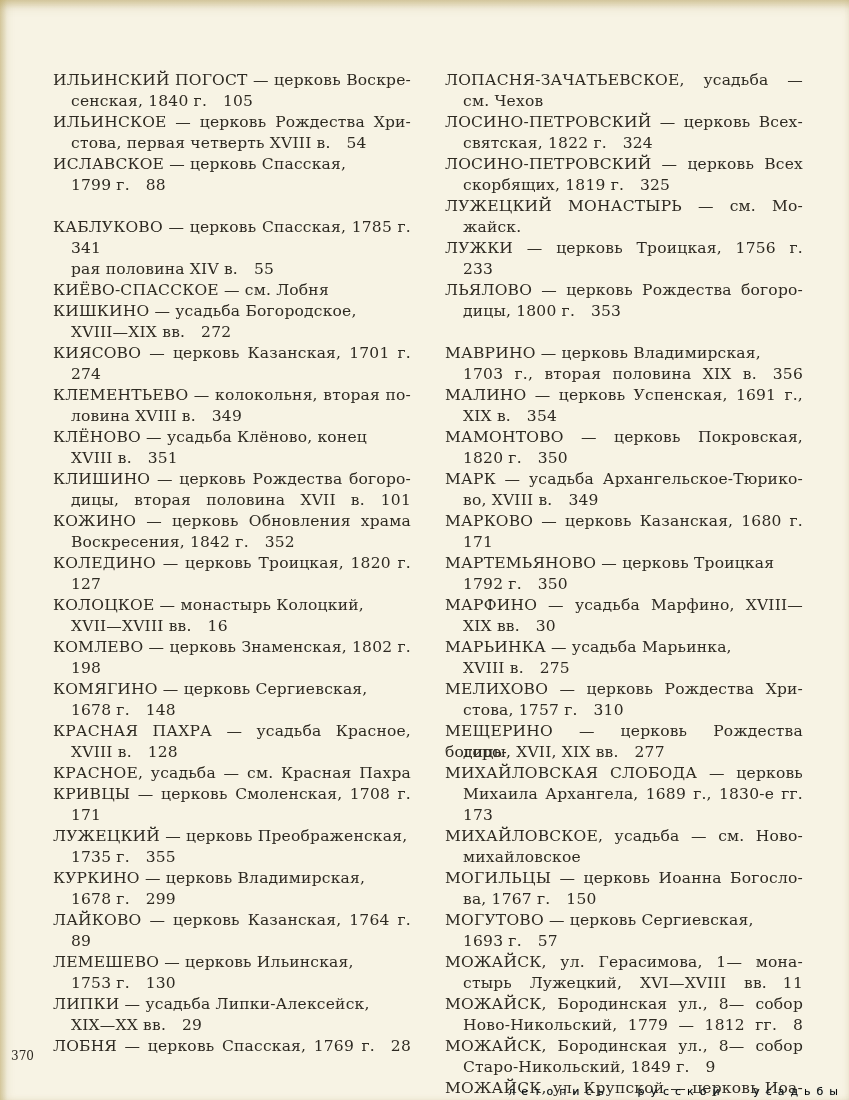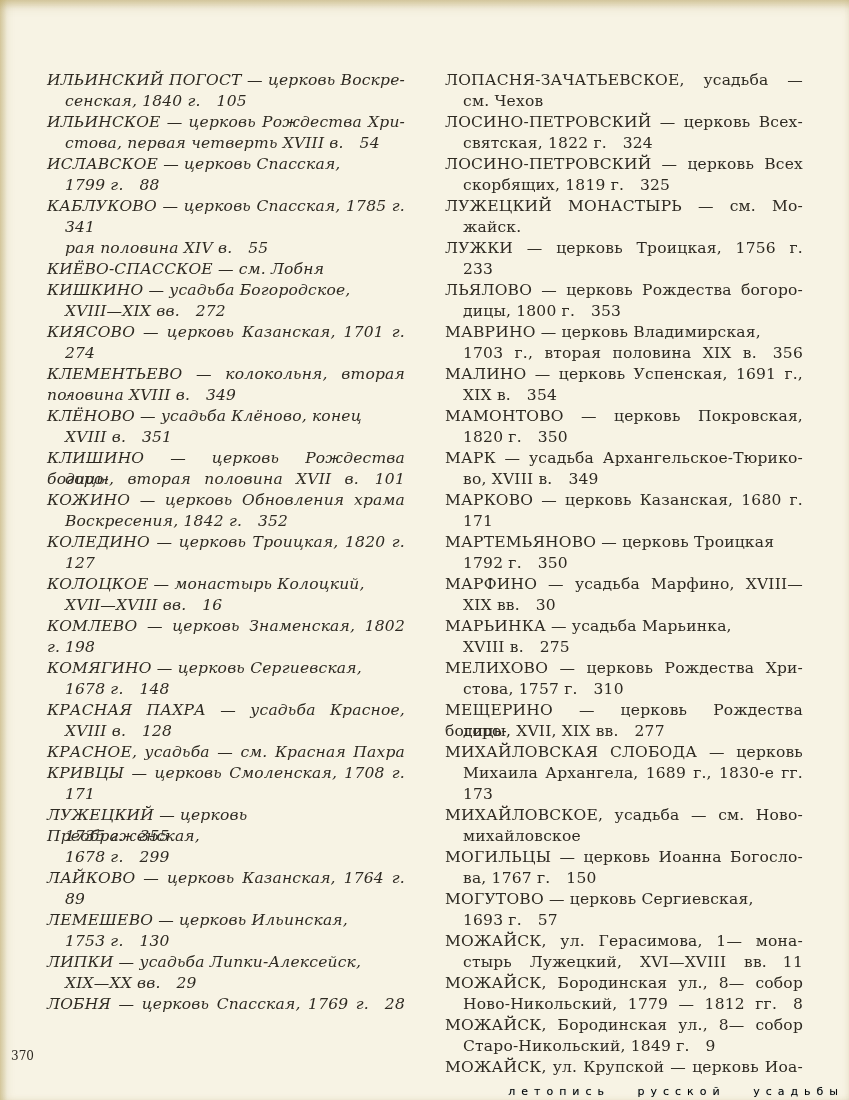--- a/index.html
+++ b/index.html
@@ -34,23 +34,23 @@
       linear-gradient(90deg, rgba(196, 176, 104, 0.30), rgba(196, 176, 104, 0) 7px);
   }
   .col {
     position: absolute;
     top: 70px;
     width: 358px;
     font-size: 15.5px;
     line-height: 21px;
     letter-spacing: 0.2px;
   }
-  .col-left  { left: 47px; font-style: italic; }
+  .col-left  { left: 53px; }
   .col-right { left: 445px; }
-  .group + .group { }
+  .group + .group { margin-top: 21px; }
   .line {
     height: 21px;
     text-align: left;
   }
   .line.cont { padding-left: 18px; }
   .line.just {
     text-align: justify;
     text-align-last: justify;
   }
   .page-number {
@@ -152,20 +152,21 @@
         </div>
         <div class="entry">
           <div class="line just">КРИВЦЫ — церковь Смоленская, 1708 г.</div>
           <div class="line cont">171</div>
         </div>
         <div class="entry">
           <div class="line">ЛУЖЕЦКИЙ — церковь Преображенская,</div>
           <div class="line cont">1735 г.  355</div>
         </div>
         <div class="entry">
+          <div class="line">КУРКИНО — церковь Владимирская,</div>
           <div class="line cont">1678 г.  299</div>
         </div>
         <div class="entry">
           <div class="line just">ЛАЙКОВО — церковь Казанская, 1764 г.</div>
           <div class="line cont">89</div>
         </div>
         <div class="entry">
           <div class="line">ЛЕМЕШЕВО — церковь Ильинская,</div>
           <div class="line cont">1753 г.  130</div>
         </div>

